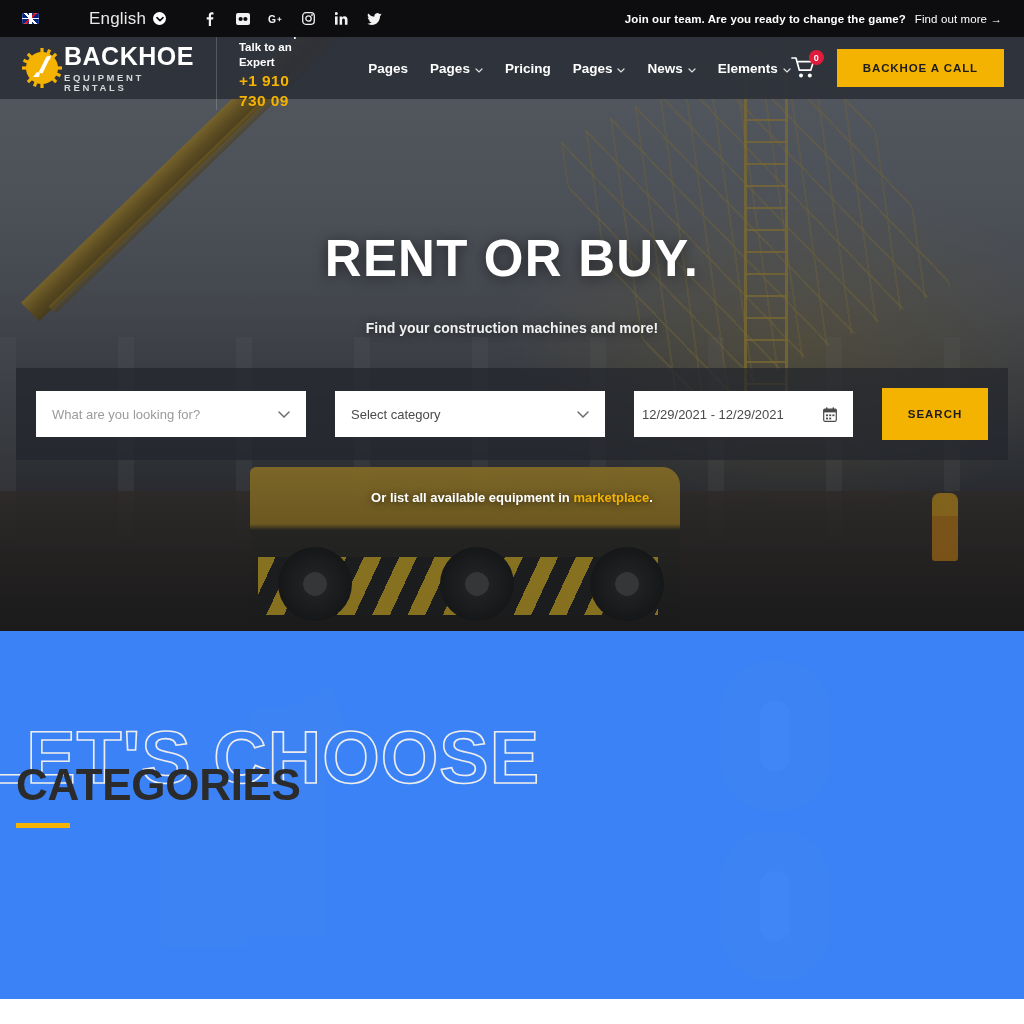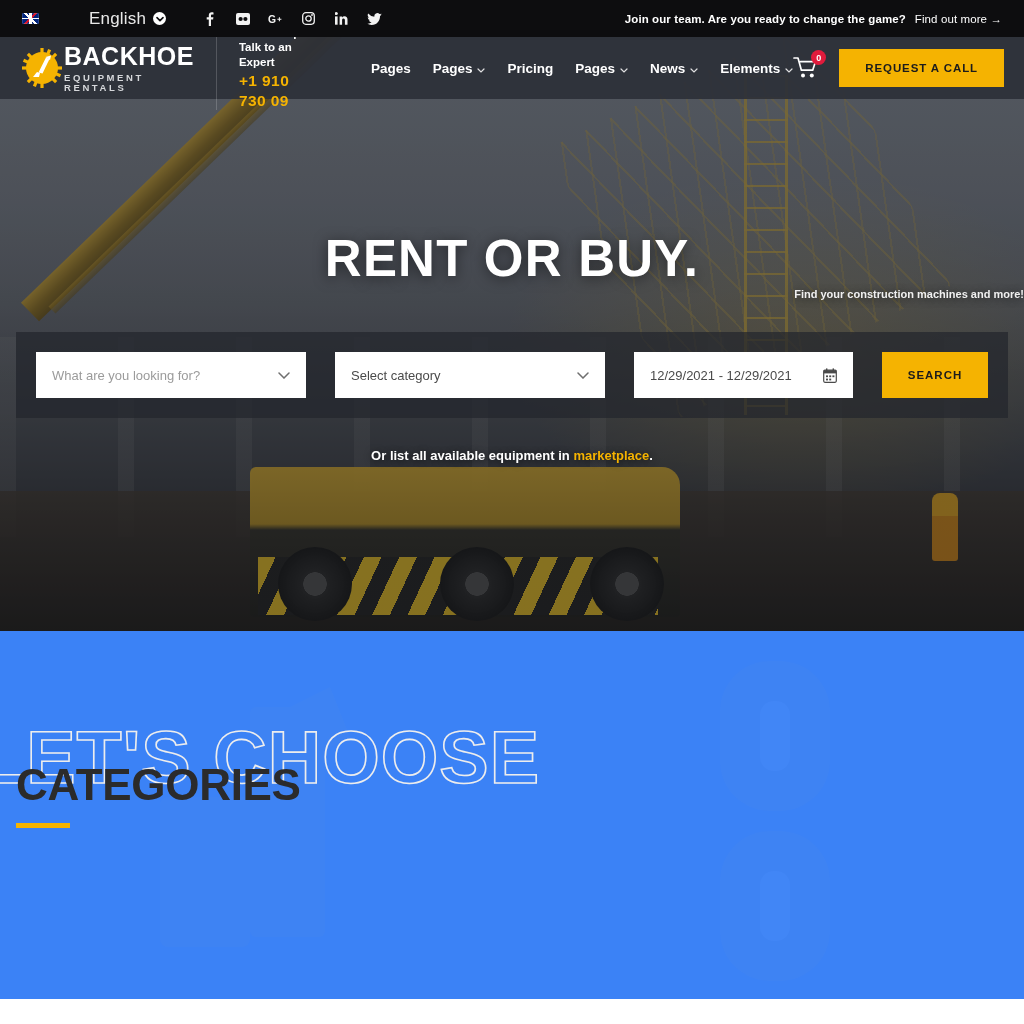--- a/index.html
+++ b/index.html
@@ -165,40 +165,39 @@
     padding: 13px 26px; border: none; cursor: pointer; white-space: nowrap;
   }
 
   
   .hero-content { position: relative; z-index: 20; text-align: center; }
   .hero-title {
     margin-top: 130px; color: #ffffff; font-size: 51px; font-weight: 800;
     letter-spacing: 1.2px; text-shadow: 0 2px 14px rgba(0,0,0,.5);
   }
   .hero-sub {
-    margin-top: 0; color: #f0f0f0; font-size: 11px; font-weight: 600;
+    margin-top: 32px; color: #f0f0f0; font-size: 14px; font-weight: 600;
     text-shadow: 0 1px 8px rgba(0,0,0,.55);
-    text-align: right;
   }
   .searchbar {
     margin: 32px 16px 0 16px; background: rgba(35,38,44,.72);
     padding: 20px 20px; display: flex; align-items: center; gap: 29px;
   }
   .field {
     background: #ffffff; height: 46px; display: flex; align-items: center;
     padding: 0 16px; position: relative;
   }
   .field.f1 { flex: 0 0 270px; }
   .field.f2 { flex: 0 0 270px; }
-  .field.f3 { flex: 1 1 auto; }
+  .field.f3 { flex: 1 1 auto; padding-left: 8px; }
   .field-text { font-size: 13px; color: #9b9b9b; }
   .field-text.dark { color: #4a4a4a; }
   .field .icon-right { margin-left: auto; display: flex; align-items: center; }
   .btn-search {
-    flex: 0 0 106px; height: 46px; background: #f5b301; color: #1c1c1c;
+    flex: 0 0 106px; height: 52px; background: #f5b301; color: #1c1c1c;
     font-size: 11.5px; font-weight: 800; letter-spacing: 1px;
     border: none; cursor: pointer;
   }
   .marketplace-line {
     margin-top: 30px; color: #ffffff; font-size: 13px; font-weight: 700;
     text-shadow: 0 1px 7px rgba(0,0,0,.6);
   }
   .marketplace-line a { color: #f5b301; text-decoration: none; }
 
   
@@ -383,21 +382,21 @@
 
     <div class="header-right">
       <span class="cart">
         <svg width="26" height="24" viewBox="0 0 26 24">
           <path d="M1 2h4l3.4 12.2h11.3l2.8-8.6H7.6" fill="none" stroke="#ffffff" stroke-width="1.7" stroke-linecap="round" stroke-linejoin="round"></path>
           <circle cx="10" cy="19.5" r="2" fill="#ffffff"></circle>
           <circle cx="18.8" cy="19.5" r="2" fill="#ffffff"></circle>
         </svg>
         <span class="cart-badge">0</span>
       </span>
-      <button class="btn-call">REQUEST A CALL</button>
+      <button class="btn-call">BACKHOE A CALL</button>
     </div>
   </div>
 
   <div class="hero-content">
     <div class="hero-title">RENT OR BUY.</div>
     <div class="hero-sub">Find your construction machines and more!</div>
 
     <div class="searchbar">
       <div class="field f1">
         <span class="field-text">What are you looking for?</span>

